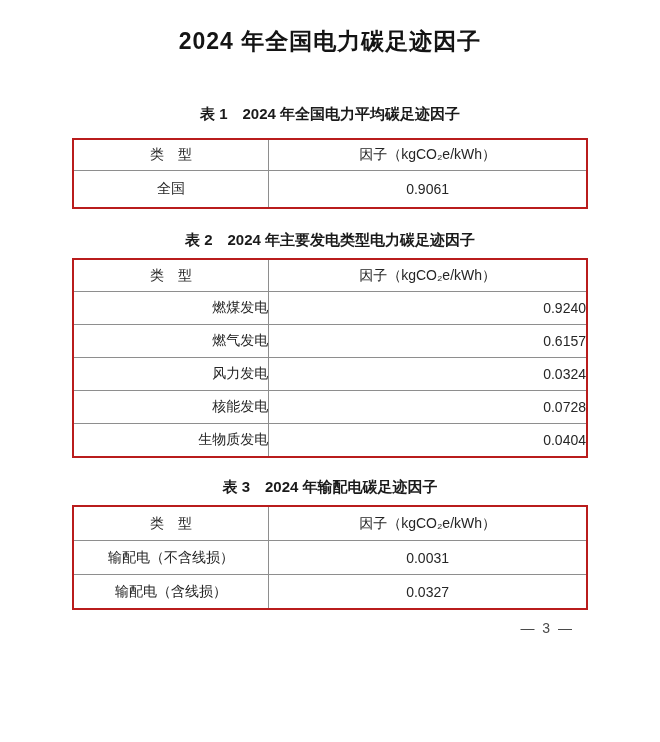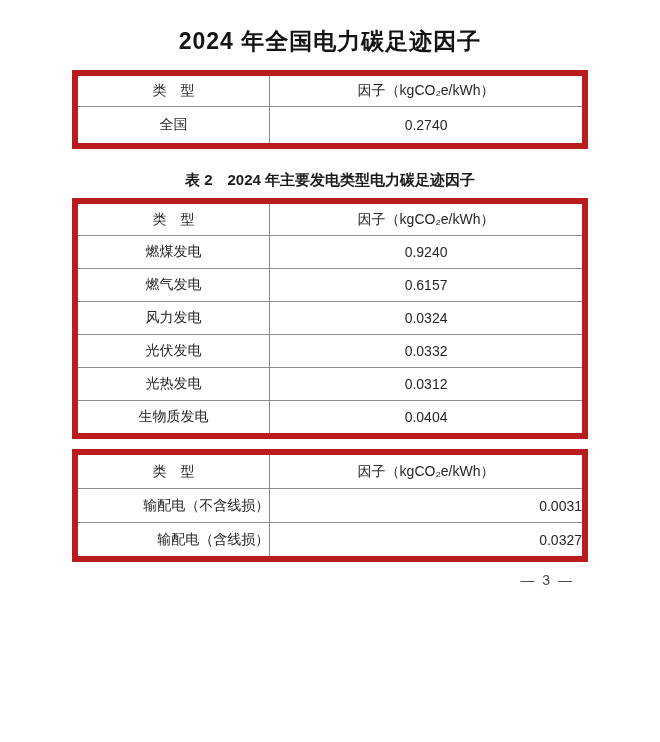--- a/index.html
+++ b/index.html
@@ -37,74 +37,75 @@
   }
   #caption-1 { margin-top: 47px; }
   #caption-2 { margin-top: 20px; text-align: center; }
   #caption-3 { margin-top: 18px; }
 
   table.data-table {
     width: 516px;
     margin: 10px auto;
     border-collapse: collapse;
     table-layout: fixed;
-    border: 6px solid #b91c1c;
+    border: 2px solid #b91c1c;
   }
   table.data-table th,
   table.data-table td {
     border: 1px solid #8e8e8e;
     text-align: center;
     vertical-align: middle;
     font-size: 14px;
     font-weight: normal;
     color: #262626;
     padding: 0;
   }
   .col-type   { width: 38%; }
   .col-factor { width: 62%; }
 
   #table-1 { margin-top: 14px; }
   #table-1 th { height: 30px; }
   #table-1 td { height: 36px; }
 
   #table-2 { margin-top: 8px; }
   #table-2 th { height: 31px; }
-  #table-2 td { height: 32px; }
+  #table-2 td { height: 32px; text-align: right; }
 
   #table-3 { margin-top: 8px; }
   #table-3 th { height: 33px; }
-  #table-3 td { height: 33px; text-align: right; }
+  #table-3 td { height: 33px; }
 
   .page-footer {
     margin-top: 7px;
     padding-right: 86px;
     text-align: right;
     font-size: 14px;
     letter-spacing: 2px;
     color: #4a4a4a;
   }
 </style>
 </head>
 <body>
 
 <div class="page">
 
   <h1 class="doc-title">2024 年全国电力碳足迹因子</h1>
 
+  <h2 class="table-caption" id="caption-1">表 1　2024 年全国电力平均碳足迹因子</h2>
   <table class="data-table" id="table-1">
     <thead>
       <tr>
         <th class="col-type">类　型</th>
         <th class="col-factor">因子（kgCO₂e/kWh）</th>
       </tr>
     </thead>
     <tbody>
       <tr>
         <td>全国</td>
-        <td>0.2740</td>
+        <td>0.9061</td>
       </tr>
     </tbody>
   </table>
 
   <h2 class="table-caption" id="caption-2">表 2　2024 年主要发电类型电力碳足迹因子</h2>
   <table class="data-table" id="table-2">
     <thead>
       <tr>
         <th class="col-type">类　型</th>
         <th class="col-factor">因子（kgCO₂e/kWh）</th>
@@ -117,34 +118,31 @@
       </tr>
       <tr>
         <td>燃气发电</td>
         <td>0.6157</td>
       </tr>
       <tr>
         <td>风力发电</td>
         <td>0.0324</td>
       </tr>
       <tr>
-        <td>光伏发电</td>
-        <td>0.0332</td>
-      </tr>
-      <tr>
-        <td>光热发电</td>
-        <td>0.0312</td>
+        <td>核能发电</td>
+        <td>0.0728</td>
       </tr>
       <tr>
         <td>生物质发电</td>
         <td>0.0404</td>
       </tr>
     </tbody>
   </table>
 
+  <h2 class="table-caption" id="caption-3">表 3　2024 年输配电碳足迹因子</h2>
   <table class="data-table" id="table-3">
     <thead>
       <tr>
         <th class="col-type">类　型</th>
         <th class="col-factor">因子（kgCO₂e/kWh）</th>
       </tr>
     </thead>
     <tbody>
       <tr>
         <td>输配电（不含线损）</td>

